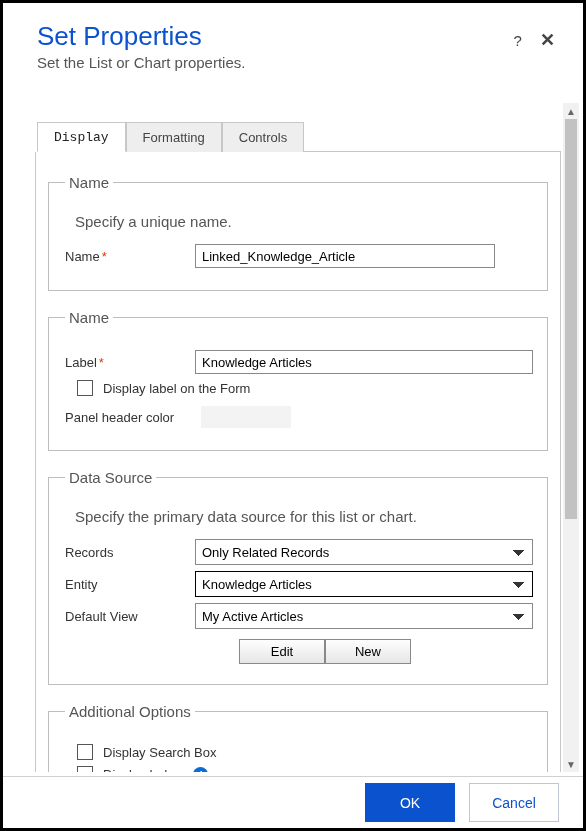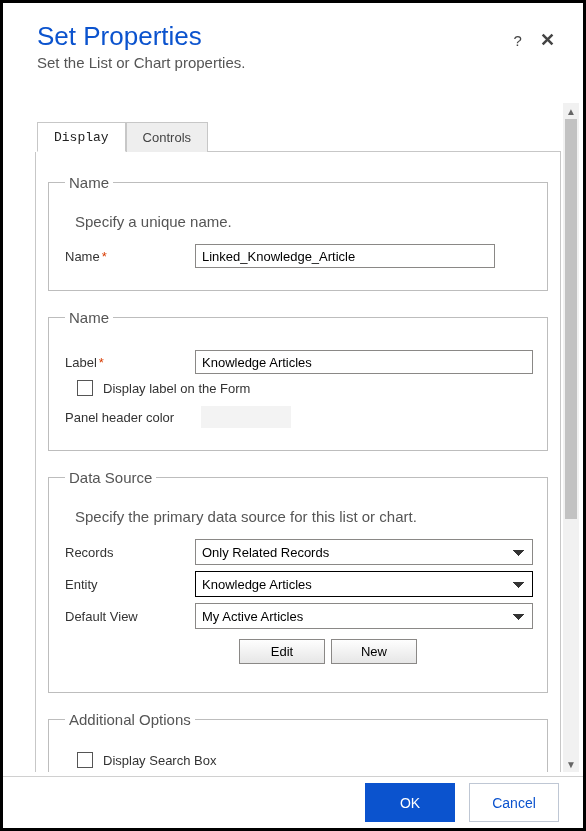--- a/index.html
+++ b/index.html
@@ -205,23 +205,22 @@
     font-style: italic;
     font-weight: bold;
     font-size: 11px;
     align-items: center;
     justify-content: center;
     margin-left: 2px;
   }
 
   .btn-row {
     display: flex;
-    gap: 6px;
     justify-content: flex-start;
-    margin: 10px 0 12px 150px;
+    margin: 10px 0 4px 150px;
     padding-left: 24px;
   }
   .btn {
     min-width: 86px;
     height: 25px;
     border: 1px solid #8a8886;
     background: linear-gradient(#fefefe, #e6e6e6);
     font-size: 13px;
     cursor: pointer;
   }
@@ -266,20 +265,21 @@
     <div class="head-icons">
       <span class="help-q">?</span>
       <span class="close-x">✕</span>
     </div>
   </div>
 
   <div class="scroll-area">
 
     <div class="tabs">
       <div class="tab active">Display</div>
+      <div class="tab">Formatting</div>
       <div class="tab">Controls</div>
     </div>
 
     <div class="panel">
 
       <fieldset>
         <legend>Name</legend>
         <div class="hint">Specify a unique name.</div>
         <div class="row">
           <div class="lbl">

